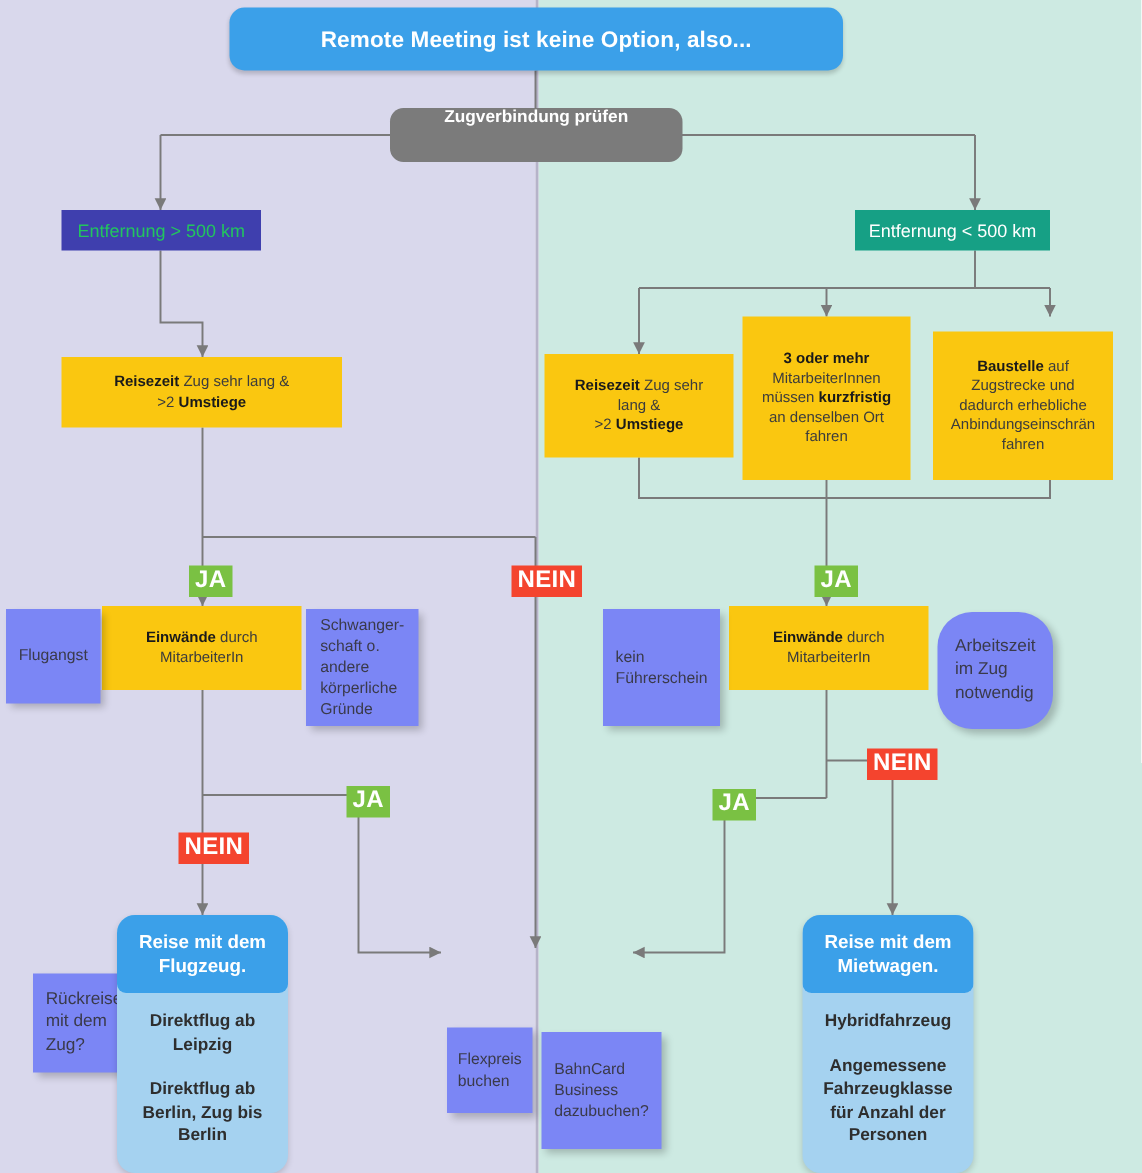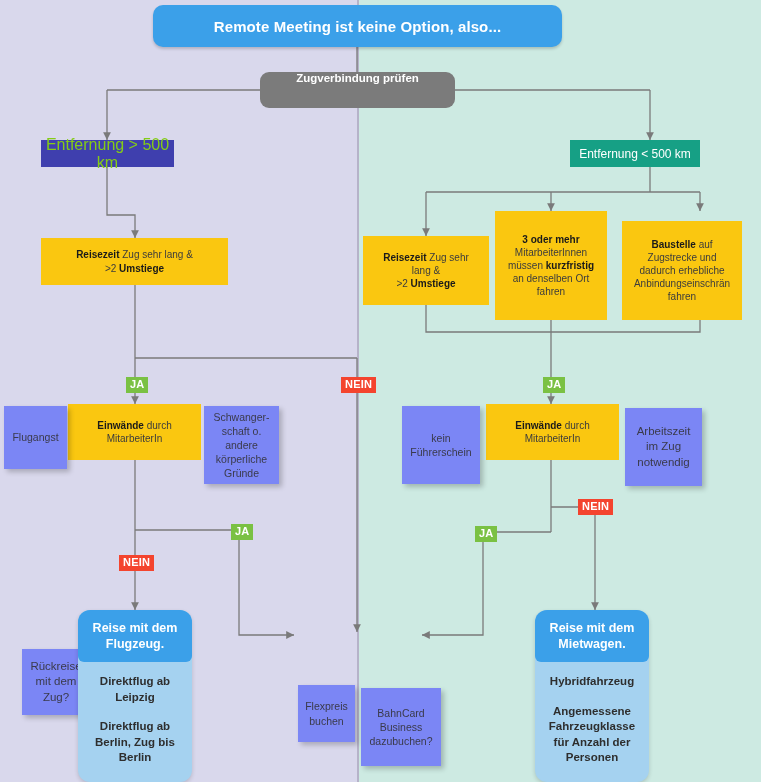--- a/index.html
+++ b/index.html
@@ -69,22 +69,22 @@
     font-weight: bold;
     font-size: 11.5px;
     display: flex;
     justify-content: center;
     text-align: center;
   }
 
   
   .tag-blue {
     background: #3f3fae;
-    color: #84cc16;
-    font-size: 16px;
+    color: #22c55e;
+    font-size: 12px;
     display: flex;
     align-items: center;
     justify-content: center;
     text-align: center;
   }
   .tag-green {
     background: #16a085;
     color: #ffffff;
     font-size: 12px;
     display: flex;
@@ -109,21 +109,21 @@
 
   
   .sticky {
     background: #7b86f5;
     color: #3a3a4a;
     font-size: 10.5px;
     line-height: 1.34;
     display: flex;
     align-items: center;
     justify-content: center;
-    text-align: center;
+    text-align: left;
     padding: 4px;
     box-shadow: 3px 3px 5px rgba(0,0,0,0.22);
   }
 
   
   .result {
     border-radius: 12px;
     overflow: hidden;
     background: #a5d2f0;
     box-shadow: 0 2px 4px rgba(0,0,0,0.16);
@@ -164,21 +164,21 @@
     color: #ffffff;
     font-weight: bold;
     font-size: 21px;
     line-height: 1.18;
     box-shadow: 0 3px 5px rgba(0,0,0,0.22);
   }
 
   
   .chip {
     position: absolute;
-    font-size: 11px;
+    font-size: 16px;
     font-weight: bold;
     color: #ffffff;
     padding: 1px 4px 2px 4px;
     line-height: 1.15;
     letter-spacing: 0.2px;
   }
   .chip-ja { background: #7ac143; }
   .chip-nein { background: #f4442e; }
 </style>
 </head>
@@ -304,21 +304,21 @@
 
   <div class="node sticky" style="left:204px; top:406px; width:75px; height:78px; white-space:pre-line;"><span>Schwanger-
 schaft o.
 andere
 körperliche
 Gründe</span></div>
 
   <div class="node sticky" style="left:402px; top:406px; width:78px; height:78px; white-space:pre-line;"><span>kein
 Führerschein</span></div>
 
-  <div class="node sticky" style="left:625px; top:408px; width:77px; height:78px; font-size:11.5px; white-space:pre-line;"><span>Arbeitszeit
+  <div class="node sticky" style="left:625px; top:408px; width:77px; height:78px; font-size:11.5px; white-space:pre-line;border-radius:23px;"><span>Arbeitszeit
 im Zug
 notwendig</span></div>
 
   <div class="node sticky" style="left:22px; top:649px; width:68px; height:66px; font-size:11.5px; white-space:pre-line;"><span>Rückreise
 mit dem
 Zug?</span></div>
 
   <div class="node sticky" style="left:298px; top:685px; width:57px; height:57px; white-space:pre-line;"><span>Flexpreis
 buchen</span></div>
 

